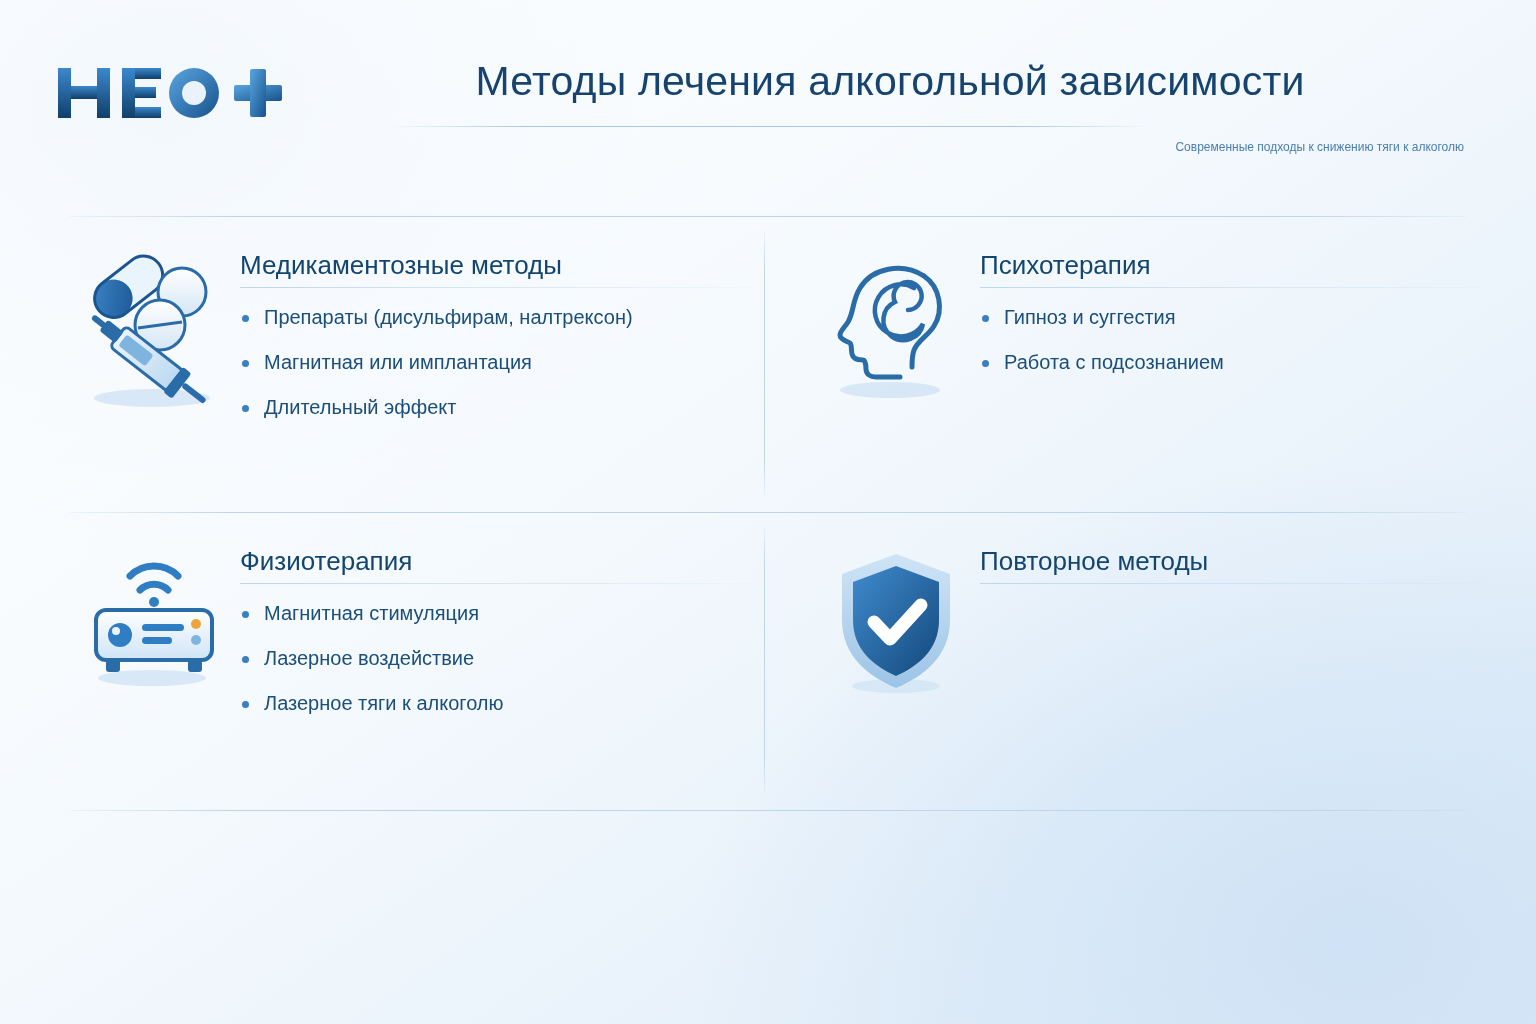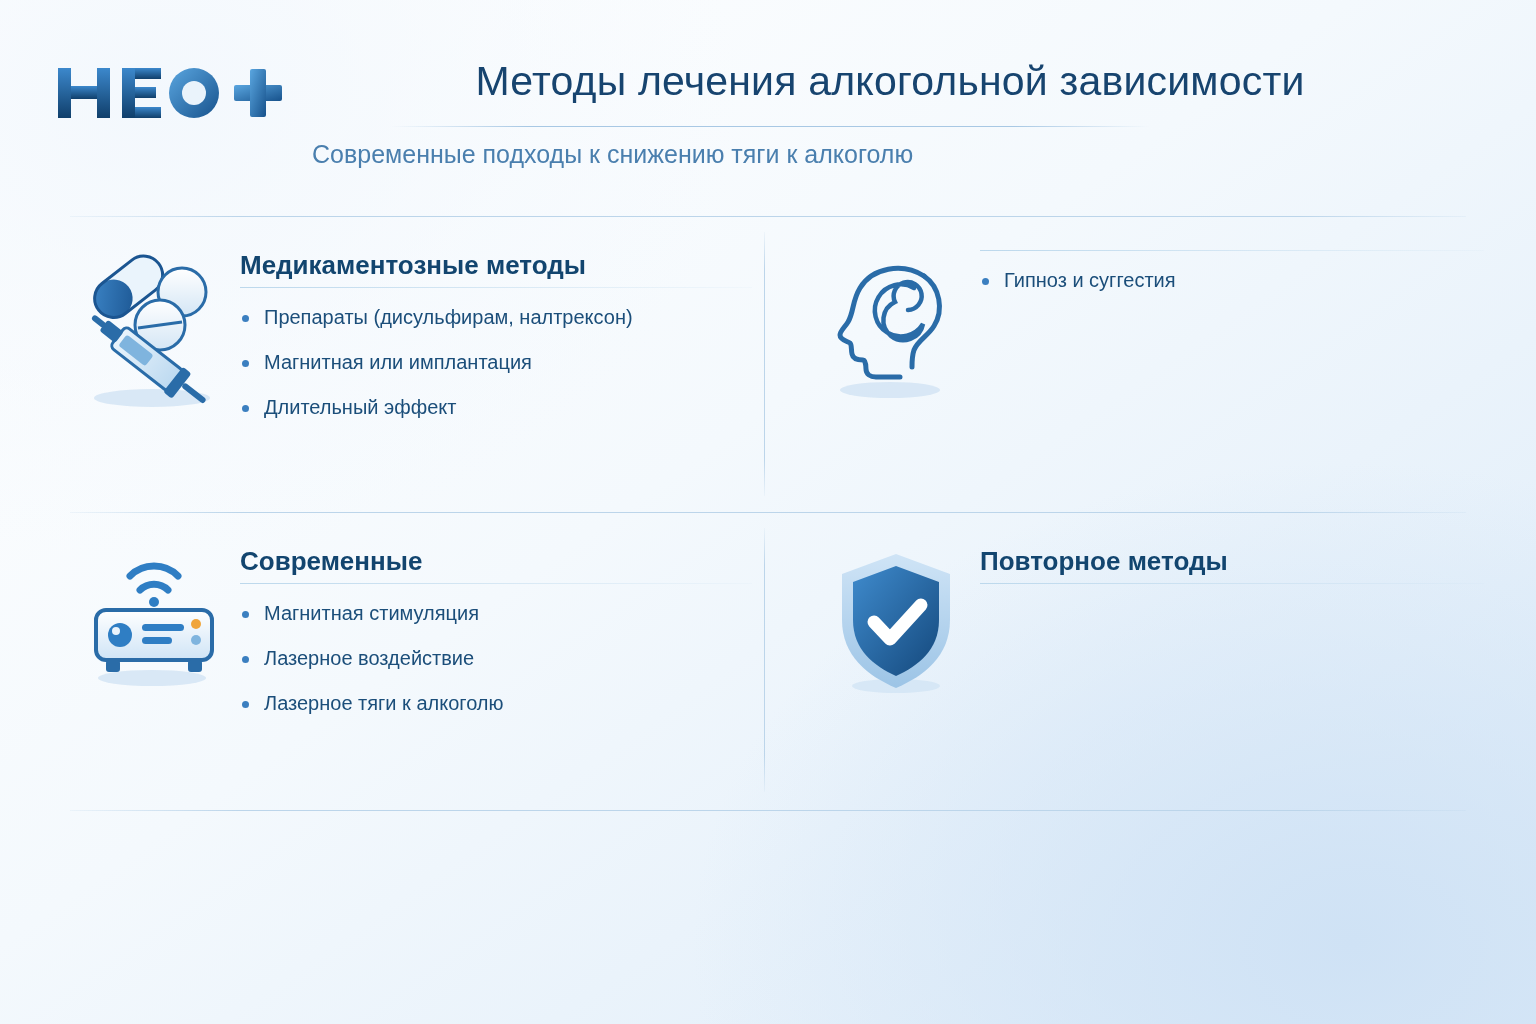--- a/index.html
+++ b/index.html
@@ -57,25 +57,25 @@
   .title-rule {
     position: absolute;
     left: 390px;
     top: 96px;
     width: 760px;
     height: 1px;
     background: linear-gradient(to right, rgba(160,195,225,0), #a8c8e4 18%, #a8c8e4 82%, rgba(160,195,225,0));
   }
   .subtitle {
     position: absolute;
-    left: 312px;
+    left: 284px;
     top: 110px;
     width: 1180px;
-    text-align: left;
-    font-size: 25px;
+    text-align: right;
+    font-size: 12px;
     color: #4a7fae;
     font-weight: 400;
     white-space: nowrap;
   }
 
   
   .hrule {
     position: absolute;
     height: 1px;
     background: linear-gradient(to right, rgba(175,205,230,0.15), #bcd5ea 12%, #bcd5ea 88%, rgba(175,205,230,0.15));
@@ -111,21 +111,21 @@
   }
   .card-icon svg { position: absolute; left: 0; top: 0; }
 
   .card-body {
     flex: 1 1 auto;
     padding-top: 10px;
   }
   .card-title {
     font-size: 26px;
     color: #12456f;
-    font-weight: 700;
+    font-weight: 400;
     margin: 0 0 6px 0;
     line-height: 1.2;
     white-space: nowrap;
   }
   .card-rule {
     height: 1px;
     width: 100%;
     background: linear-gradient(to right, #bcd8ec, rgba(188,216,236,0.08));
     margin-bottom: 16px;
   }
@@ -257,23 +257,25 @@
   <div class="card c1">
     <div class="card-icon">
       <svg width="168" height="180" viewBox="0 0 168 180" xmlns="http://www.w3.org/2000/svg" aria-hidden="true">
         <ellipse cx="78" cy="150" rx="50" ry="8" fill="#cfe2f3" opacity="0.75"></ellipse>
         <path d="M112 36c-22-14-52-8-64 12-8 13-6 24-12 34-3 5-8 9-8 13 0 5 7 6 10 8 2 2 1 7 2 11 1 5 6 6 11 6 2 0 3 5 3 9 0 5 4 8 10 8h24" fill="none" stroke="#2a6ca8" stroke-width="5" stroke-linecap="round" stroke-linejoin="round"></path>
         <path d="M112 36c16 11 20 34 10 50-6 10-16 14-20 24-2 6-2 11-2 17" fill="none" stroke="#2a6ca8" stroke-width="5" stroke-linecap="round"></path>
         <path d="M96 70a14 14 0 1 0-13-8 20 20 0 1 0 28 22 26 26 0 1 1-9-36" fill="none" stroke="#2a6ca8" stroke-width="4.5" stroke-linecap="round"></path>
       </svg>
     </div>
     <div class="card-body">
+      <div class="card-title">Психотерапия</div>
       <div class="card-rule"></div>
       <ul class="bullets">
         <li>Гипноз и суггестия</li>
+        <li>Работа с подсознанием</li>
       </ul>
     </div>
   </div>
 
   <div class="card c2">
     <div class="card-icon">
       <svg width="168" height="180" viewBox="0 0 168 180" xmlns="http://www.w3.org/2000/svg" aria-hidden="true">
         <defs>
           <linearGradient id="devG" x1="0" y1="0" x2="0" y2="1">
             <stop offset="0%" stop-color="#ffffff"></stop>
@@ -291,21 +293,21 @@
         <circle cx="44" cy="95" r="4" fill="#eaf4fc"></circle>
         <rect x="70" y="88" width="42" height="7" rx="3.5" fill="#2f7ec4"></rect>
         <rect x="70" y="101" width="30" height="7" rx="3.5" fill="#2f7ec4"></rect>
         <circle cx="124" cy="88" r="5" fill="#f0a53b"></circle>
         <circle cx="124" cy="104" r="5" fill="#7fb4de"></circle>
         <rect x="34" y="124" width="14" height="12" rx="3" fill="#2a6ca8"></rect>
         <rect x="116" y="124" width="14" height="12" rx="3" fill="#2a6ca8"></rect>
       </svg>
     </div>
     <div class="card-body">
-      <div class="card-title">Современные</div>
+      <div class="card-title">Физиотерапия</div>
       <div class="card-rule"></div>
       <ul class="bullets">
         <li>Магнитная стимуляция</li>
         <li>Лазерное воздействие</li>
         <li>Лазерное тяги к алкоголю</li>
       </ul>
     </div>
   </div>
 
   <div class="card c3">

